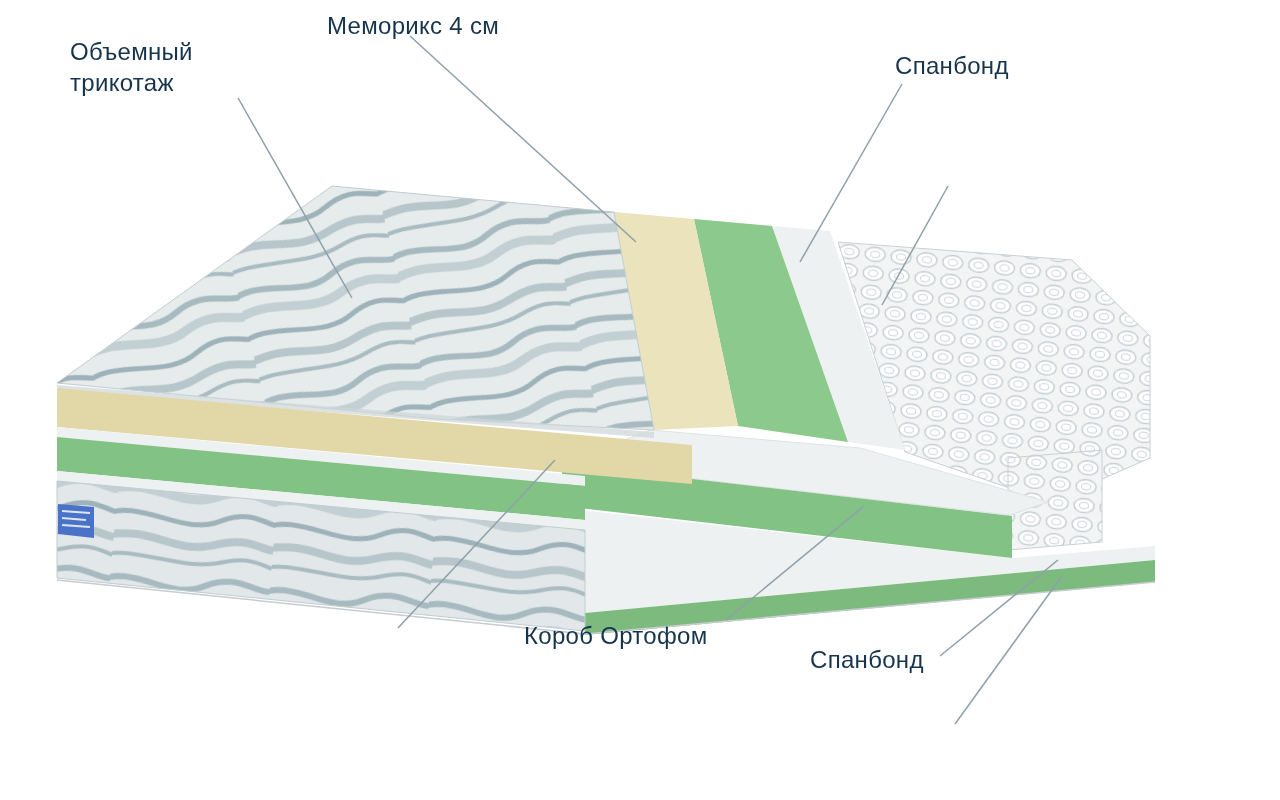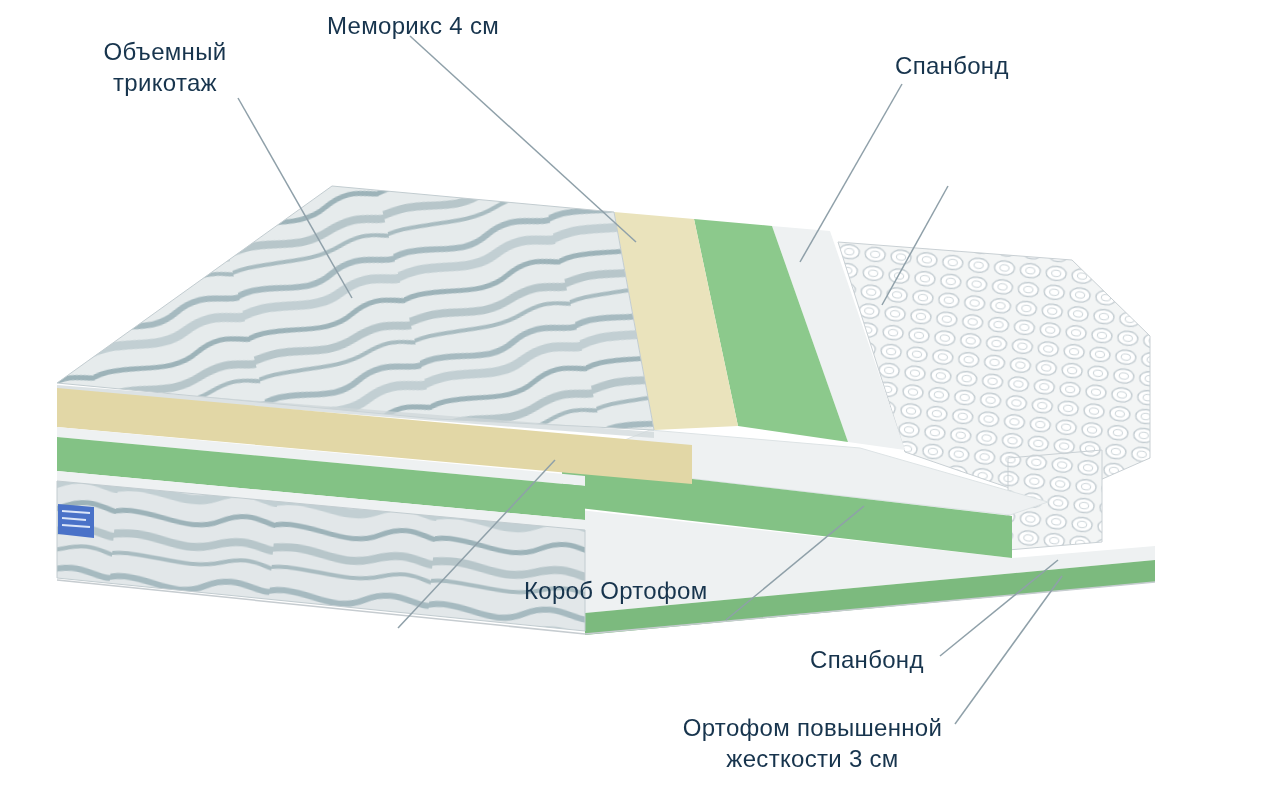--- a/index.html
+++ b/index.html
@@ -12,21 +12,21 @@
   svg.scene{position:absolute;left:0;top:0;}
   .label{
     position:absolute;
     color:#17344d;
     font-size:24px;
     font-weight:500;
     line-height:1.3;
     letter-spacing:.3px;
     white-space:pre-line;
   }
-  .label.center{text-align:center;}
+  .label.center{}
   .label.nowrap{white-space:pre;}
 </style>
 </head>
 <body>
 
 <div class="stage">
 
   <svg class="scene" width="1280" height="800" viewBox="0 0 1280 800">
     <defs>
       <pattern id="wavesTop" width="160" height="110" patternUnits="userSpaceOnUse" patternTransform="rotate(-14)">
@@ -97,20 +97,18 @@
 
   <div class="label center" style="left:70px;top:36px;width:190px">Объемный
 трикотаж</div>
 
   <div class="label nowrap" style="left:327px;top:10px">Меморикс 4 см</div>
 
   <div class="label nowrap" style="left:895px;top:50px">Спанбонд</div>
 
 
 
-  <div class="label nowrap" style="left:524px;top:575px">Короб Ортофом</div>
+  <div class="label nowrap" style="left:524px;top:620px">Короб Ортофом</div>
 
   <div class="label nowrap" style="left:810px;top:644px">Спанбонд</div>
 
-  <div class="label center" style="left:655px;top:712px;width:315px">Ортофом повышенной
-жесткости 3 см</div>
 
 </div>
 
 </body></html>

